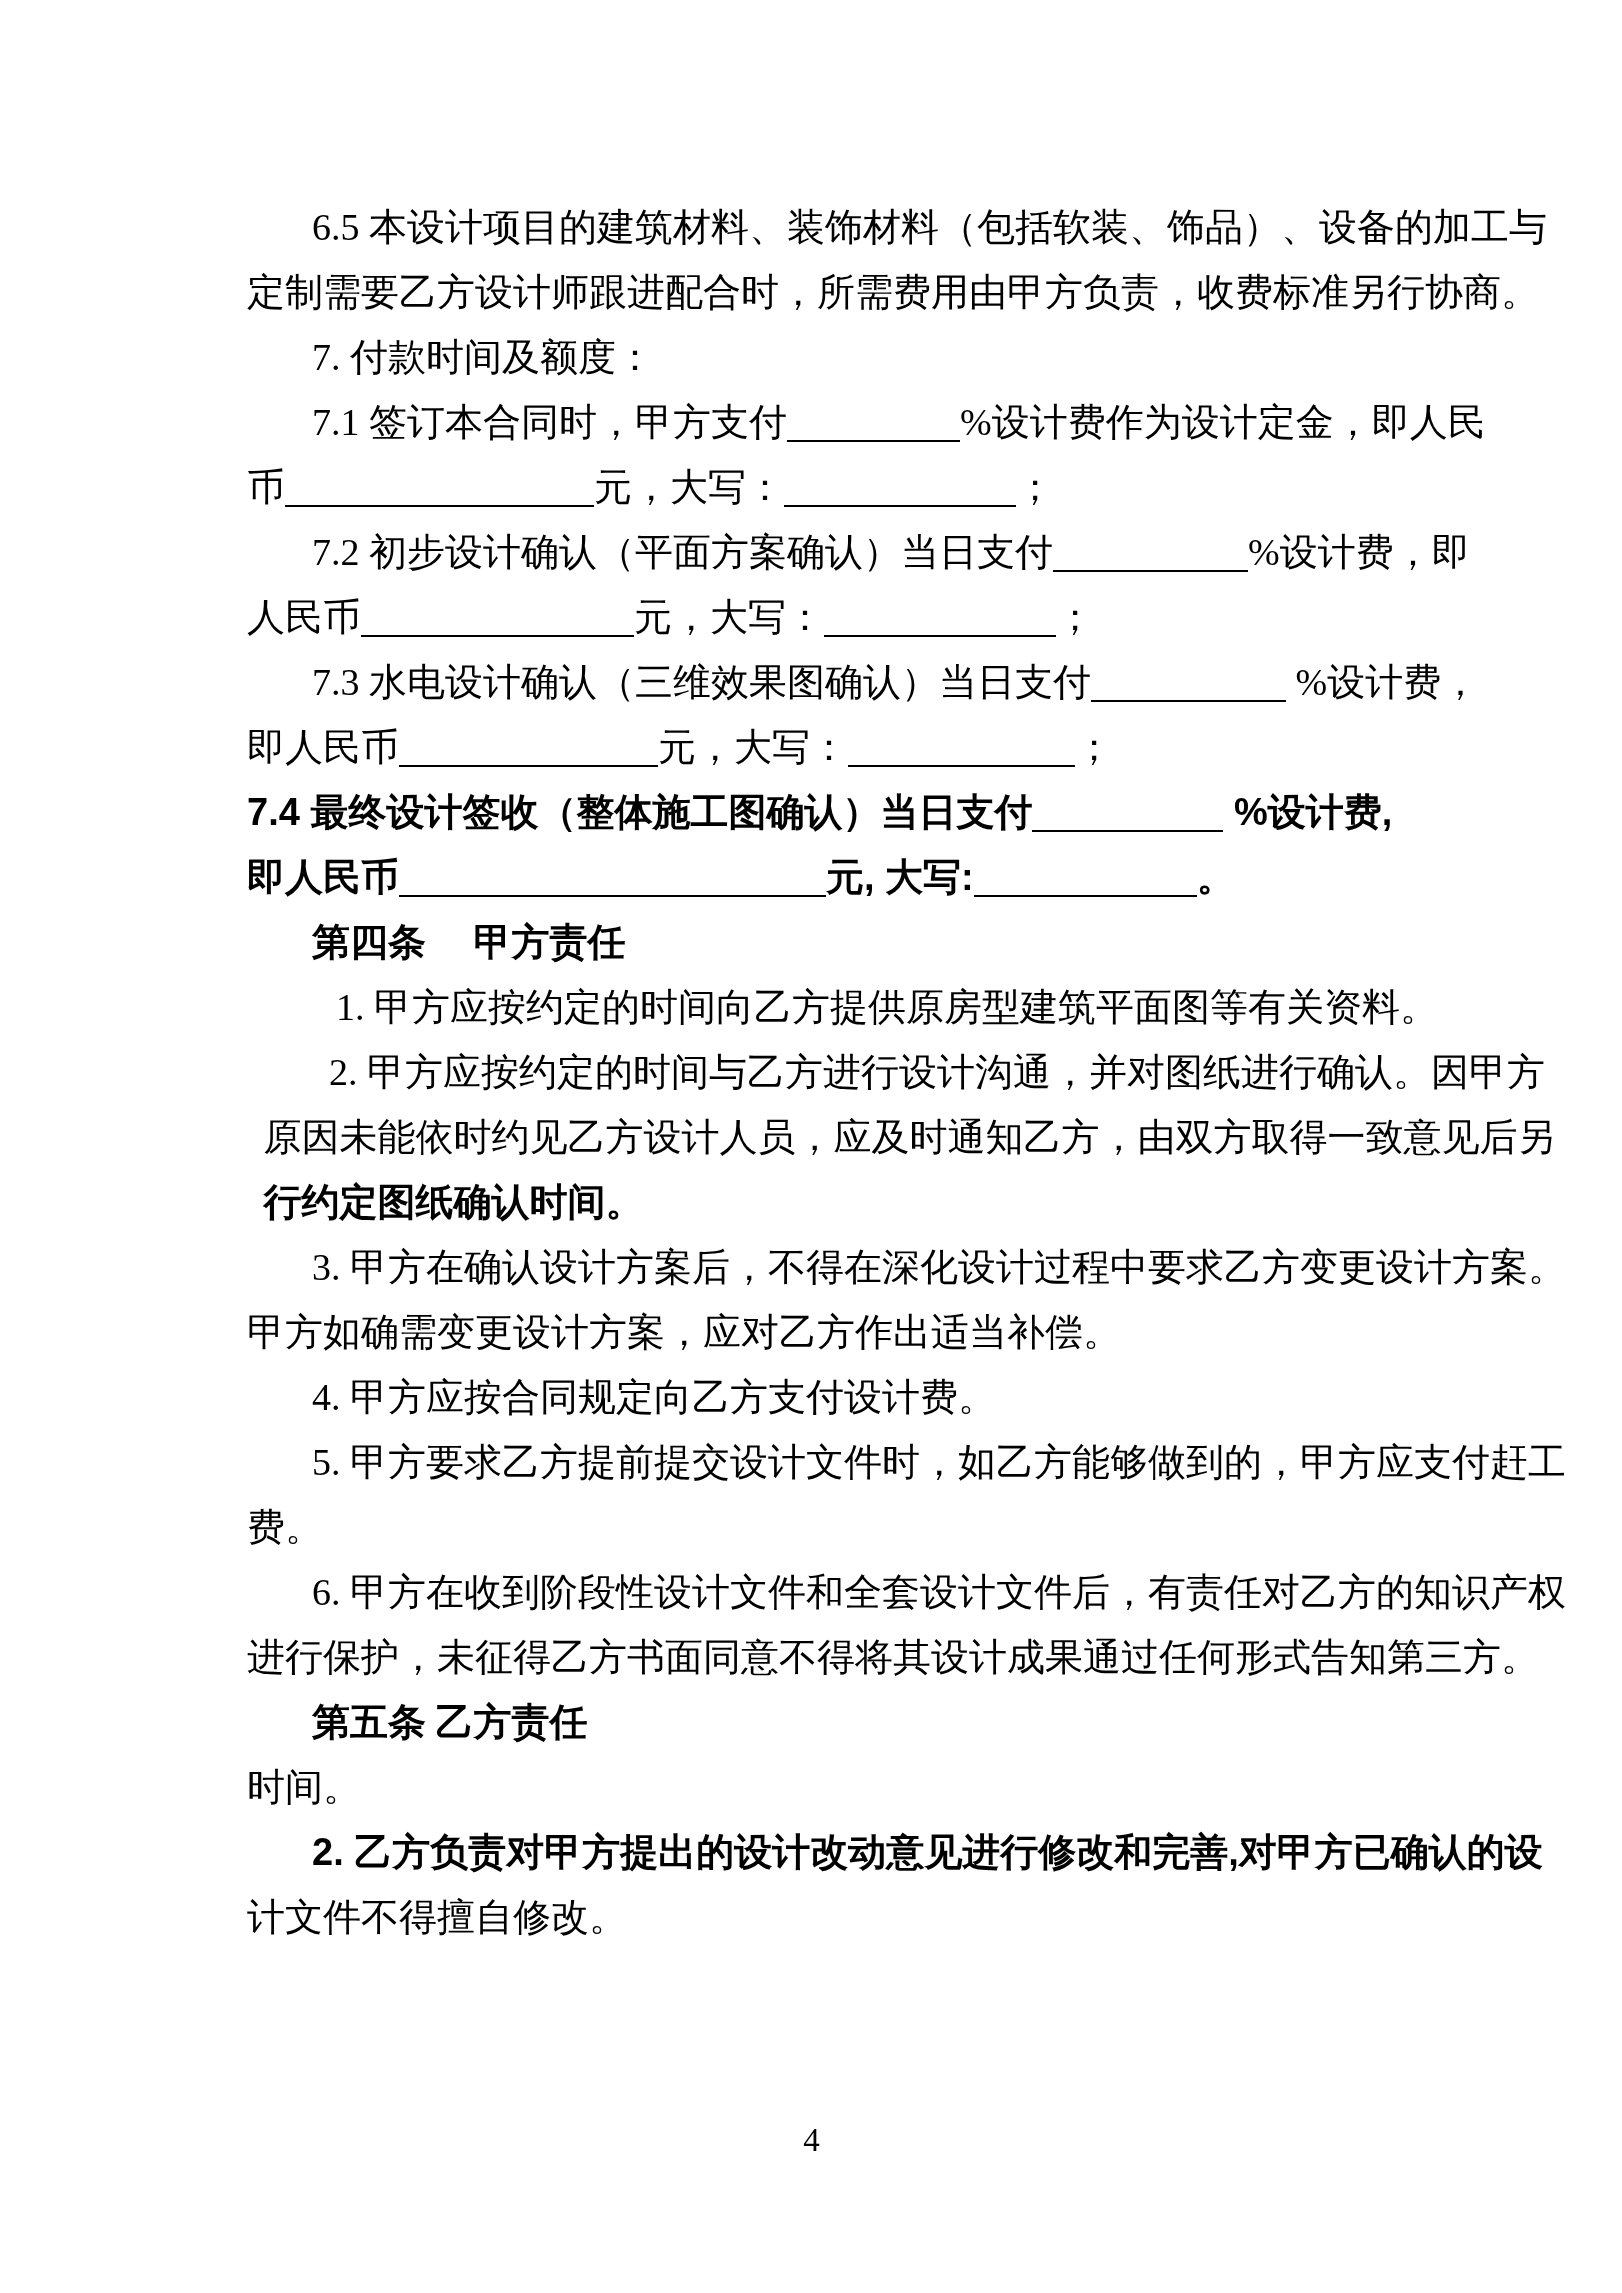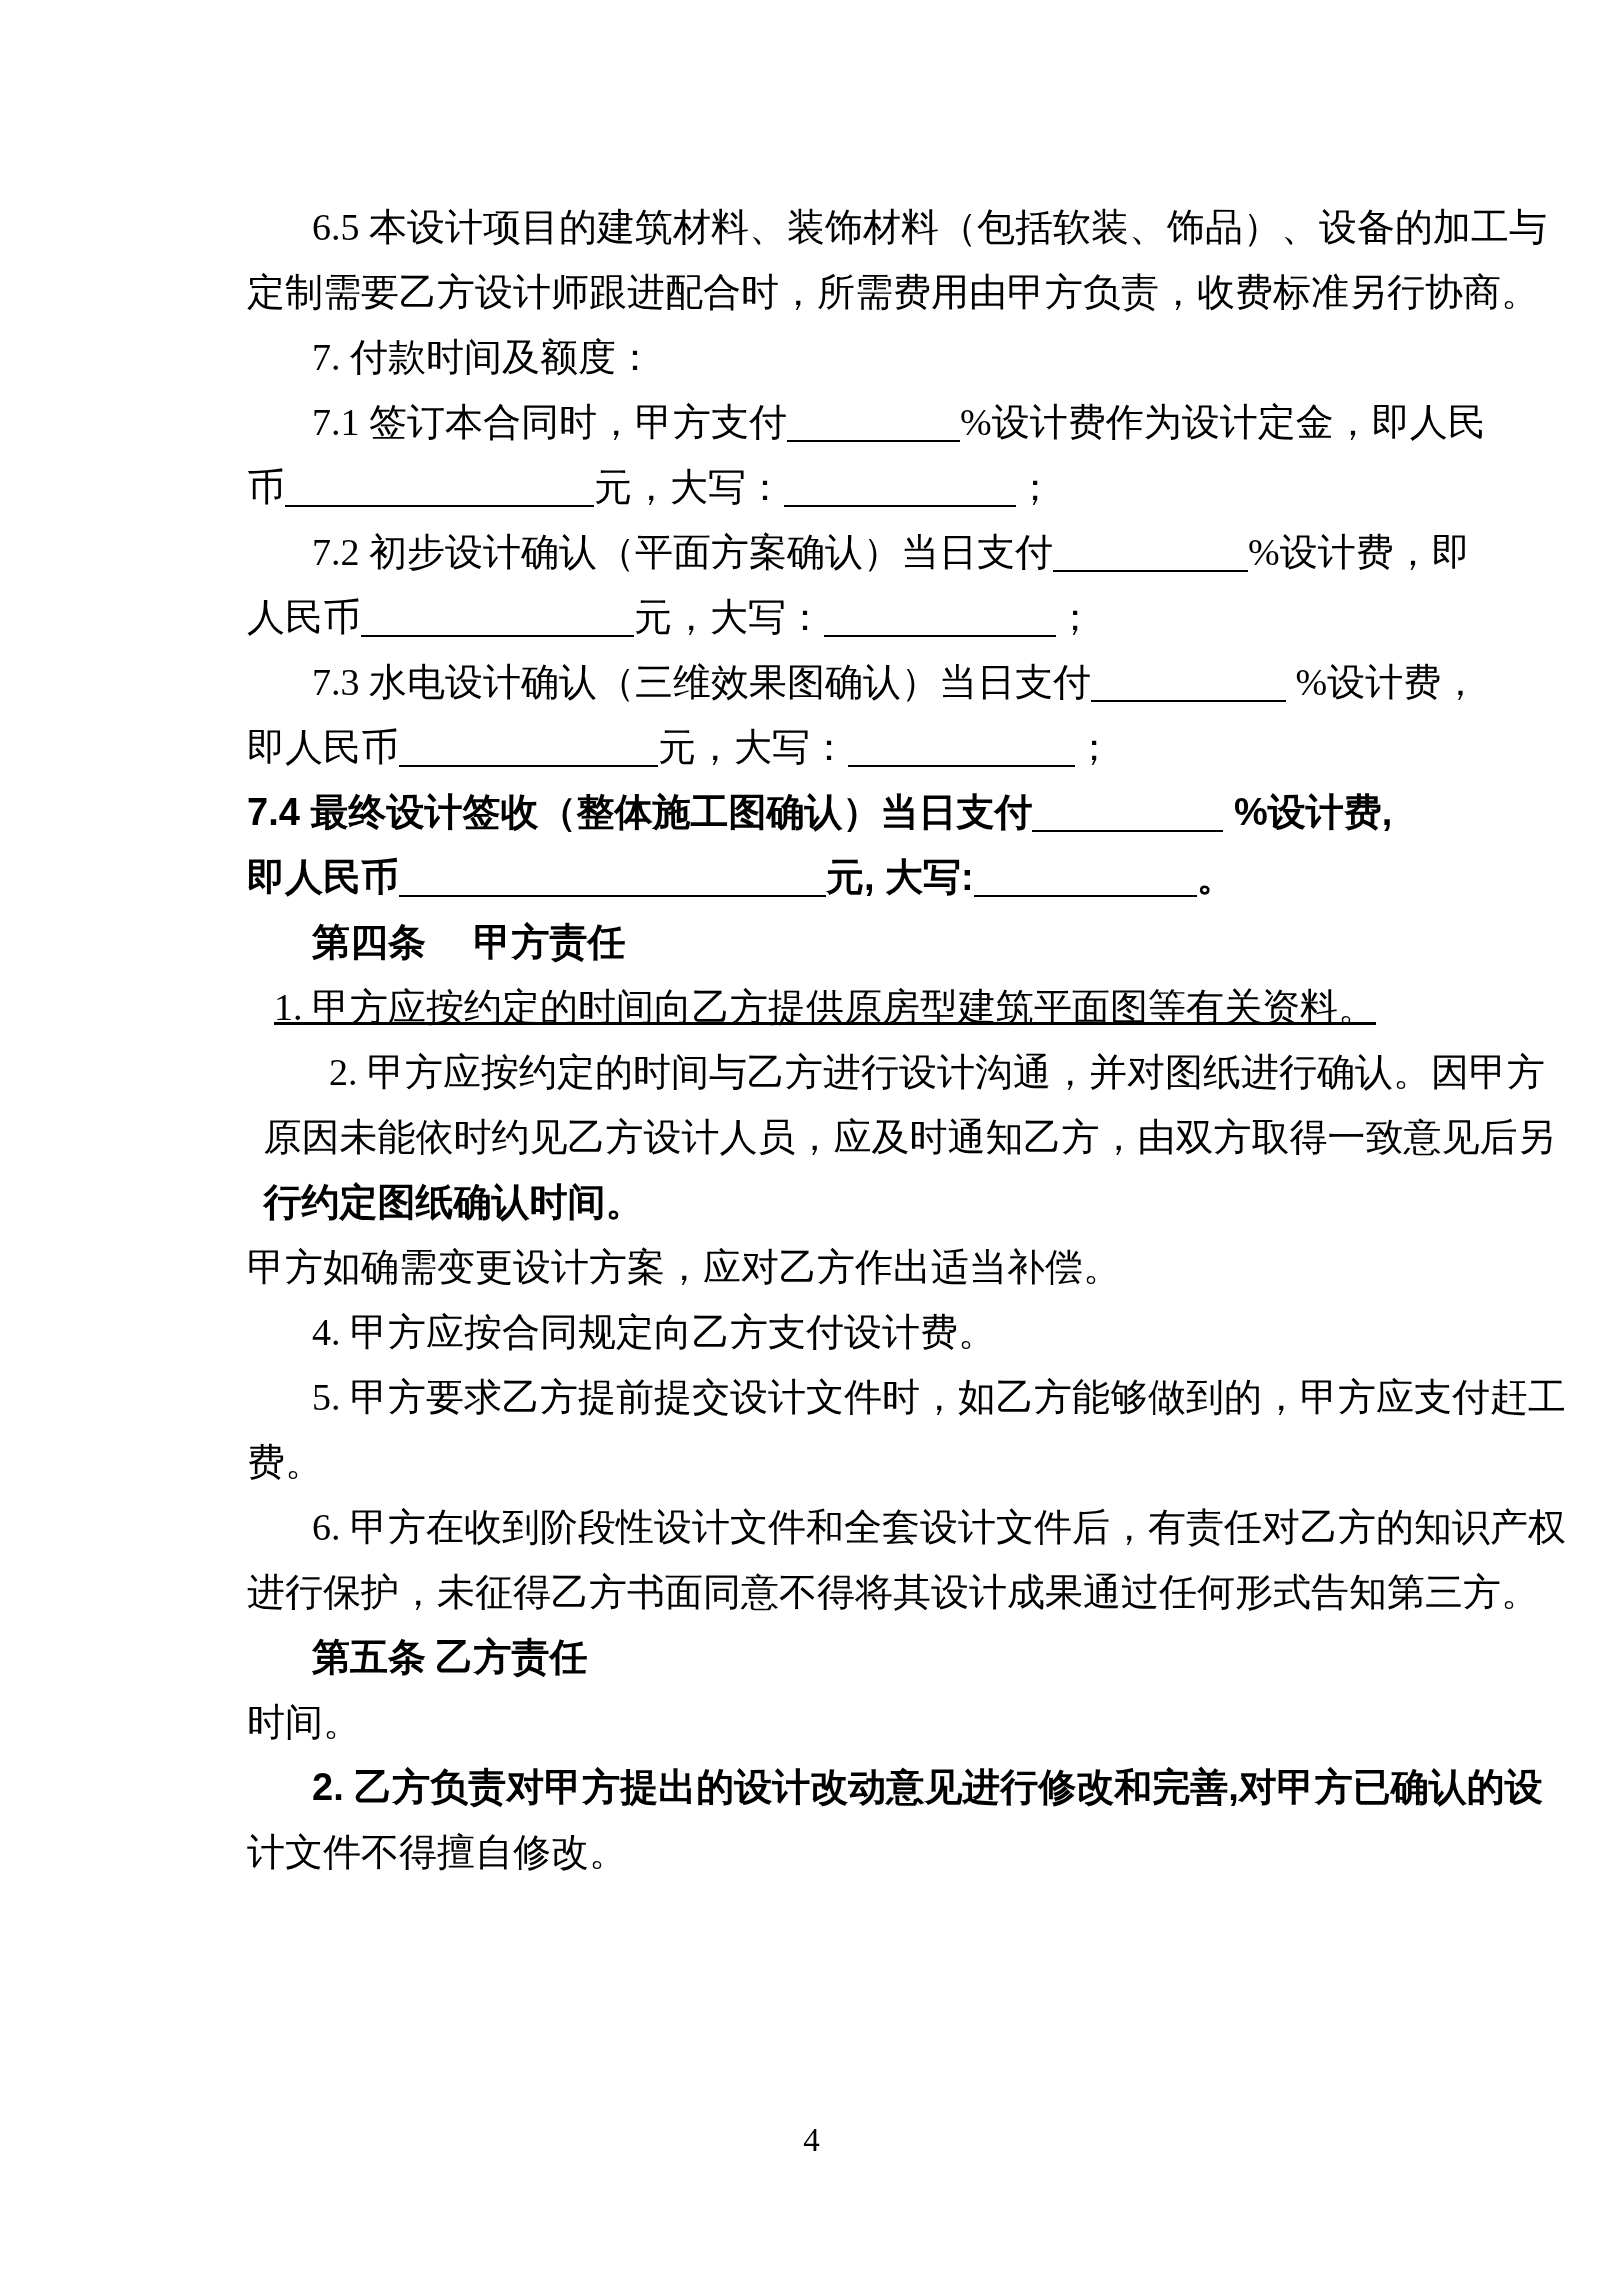--- a/index.html
+++ b/index.html
@@ -72,24 +72,25 @@
       <div class="line" style="margin-left: 65px;"><span class="run">7. 付款时间及额度：</span></div>
       <div class="line" style="margin-left: 65px;"><span class="run">7.1 签订本合同时，甲方支付</span><span class="blank" style="width: 173px;"></span><span class="run">%设计费作为设计定金，即人民</span></div>
       <div class="line"><span class="run">币</span><span class="blank" style="width: 309px;"></span><span class="run">元，大写：</span><span class="blank" style="width: 232px;"></span><span class="run">；</span></div>
       <div class="line" style="margin-left: 65px;"><span class="run">7.2 初步设计确认（平面方案确认）当日支付</span><span class="blank" style="width: 195px;"></span><span class="run">%设计费，即</span></div>
       <div class="line"><span class="run">人民币</span><span class="blank" style="width: 273px;"></span><span class="run">元，大写：</span><span class="blank" style="width: 232px;"></span><span class="run">；</span></div>
       <div class="line" style="margin-left: 65px;"><span class="run">7.3 水电设计确认（三维效果图确认）当日支付</span><span class="blank" style="width: 195px;"></span><span class="run"> %设计费，</span></div>
       <div class="line"><span class="run">即人民币</span><span class="blank" style="width: 259px;"></span><span class="run">元，大写：</span><span class="blank" style="width: 227px;"></span><span class="run">；</span></div>
       <div class="line hei" style=""><span class="run">7.4 最终设计签收（整体施工图确认）当日支付</span><span class="blank" style="width: 191px;"></span><span class="run"> %设计费,</span></div>
       <div class="line hei"><span class="run">即人民币</span><span class="blank" style="width: 427px;"></span><span class="run">元, 大写:</span><span class="blank" style="width: 223px;"></span><span class="run">。</span></div>
       <div class="line heading" style="margin-left: 65px;"><span class="run">第四条　 甲方责任</span></div>
-      <div class="line" style="margin-left: 27px; text-decoration: underline;"><span class="run">1. 甲方应按约定的时间向乙方提供原房型建筑平面图等有关资料。</span></div>
+      <div class="line" style="margin-left: 89px;"><span class="run">1. 甲方应按约定的时间向乙方提供原房型建筑平面图等有关资料。</span></div>
       <div class="line" style="margin-left: 82px;"><span class="run">2.  甲方应按约定的时间与乙方进行设计沟通，并对图纸进行确认。因甲方</span></div>
       <div class="line" style="margin-left: 16.4px;"><span class="run">原因未能依时约见乙方设计人员，应及时通知乙方，由双方取得一致意见后另</span></div>
       <div class="line" style="margin-left: 16.4px; font-weight: bold;"><span class="run">行约定图纸确认时间。</span></div>
+      <div class="line" style="margin-left: 65px;"><span class="run">3. 甲方在确认设计方案后，不得在深化设计过程中要求乙方变更设计方案。</span></div>
       <div class="line"><span class="run">甲方如确需变更设计方案，应对乙方作出适当补偿。</span></div>
       <div class="line" style="margin-left: 65px;"><span class="run">4. 甲方应按合同规定向乙方支付设计费。</span></div>
       <div class="line" style="margin-left: 65px;"><span class="run">5. 甲方要求乙方提前提交设计文件时，如乙方能够做到的，甲方应支付赶工</span></div>
       <div class="line"><span class="run">费。</span></div>
       <div class="line" style="margin-left: 65px;"><span class="run">6. 甲方在收到阶段性设计文件和全套设计文件后，有责任对乙方的知识产权</span></div>
       <div class="line"><span class="run">进行保护，未征得乙方书面同意不得将其设计成果通过任何形式告知第三方。</span></div>
       <div class="line heading" style="margin-left: 65px;"><span class="run">第五条 乙方责任</span></div>
       <div class="line"><span class="run">时间。</span></div>
       <div class="line hei" style="margin-left: 65px;"><span class="run">2. 乙方负责对甲方提出的设计改动意见进行修改和完善,对甲方已确认的设</span></div>
       <div class="line"><span class="run">计文件不得擅自修改。</span></div>

